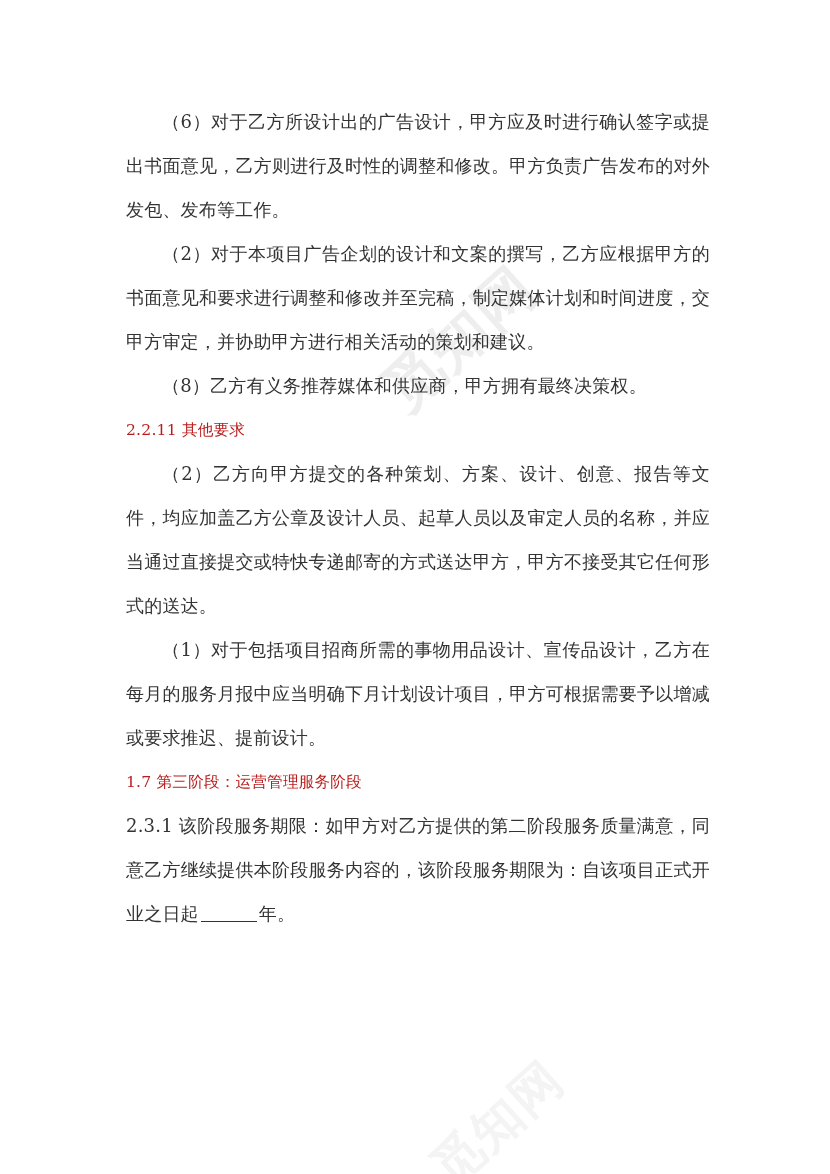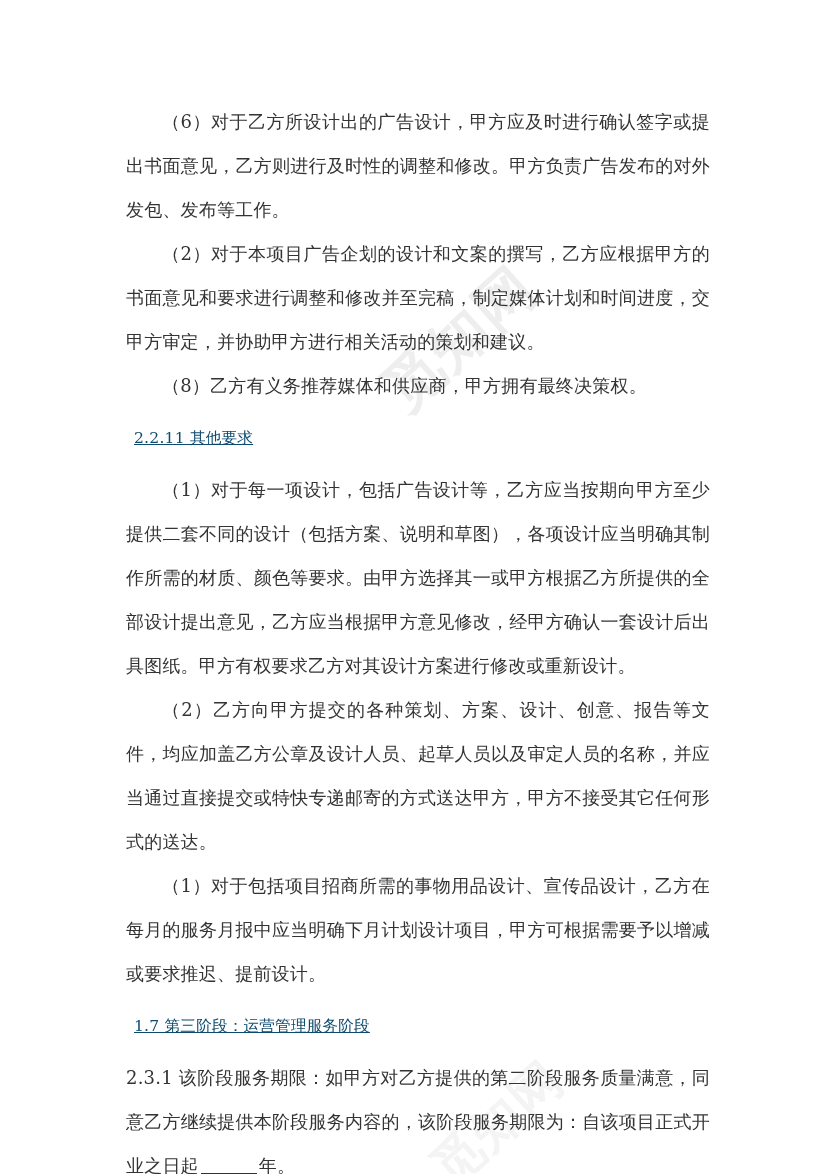--- a/index.html
+++ b/index.html
@@ -70,25 +70,24 @@
   }
   .indent {
     text-indent: 2em;
   }
   .noindent {
     text-indent: 0;
   }
   .heading {
     font-size: 15.6px;
     line-height: 44px;
-    margin: 8px;
+    margin: 0;
     text-indent: 0;
-    color: #0c4a6e;
+    color: #b91c1c;
     letter-spacing: 0.2px;
-    text-decoration: underline;
   }
   .blank-line {
     display: inline-block;
     width: 56px;
     border-bottom: 1.4px solid #333333;
     margin: 0 2px;
     vertical-align: -2px;
   }
 </style>
 </head>
@@ -104,21 +103,20 @@
   <div class="doc">
 
     <p class="para indent">（6）对于乙方所设计出的广告设计，甲方应及时进行确认签字或提出书面意见，乙方则进行及时性的调整和修改。甲方负责广告发布的对外发包、发布等工作。</p>
 
     <p class="para indent">（2）对于本项目广告企划的设计和文案的撰写，乙方应根据甲方的书面意见和要求进行调整和修改并至完稿，制定媒体计划和时间进度，交甲方审定，并协助甲方进行相关活动的策划和建议。</p>
 
     <p class="para indent">（8）乙方有义务推荐媒体和供应商，甲方拥有最终决策权。</p>
 
     <p class="heading">2.2.11  其他要求</p>
 
-    <p class="para indent">（1）对于每一项设计，包括广告设计等，乙方应当按期向甲方至少提供二套不同的设计（包括方案、说明和草图），各项设计应当明确其制作所需的材质、颜色等要求。由甲方选择其一或甲方根据乙方所提供的全部设计提出意见，乙方应当根据甲方意见修改，经甲方确认一套设计后出具图纸。甲方有权要求乙方对其设计方案进行修改或重新设计。</p>
 
     <p class="para indent">（2）乙方向甲方提交的各种策划、方案、设计、创意、报告等文件，均应加盖乙方公章及设计人员、起草人员以及审定人员的名称，并应当通过直接提交或特快专递邮寄的方式送达甲方，甲方不接受其它任何形式的送达。</p>
 
     <p class="para indent">（1）对于包括项目招商所需的事物用品设计、宣传品设计，乙方在每月的服务月报中应当明确下月计划设计项目，甲方可根据需要予以增减或要求推迟、提前设计。</p>
 
     <p class="heading">1.7  第三阶段：运营管理服务阶段</p>
 
     <p class="para noindent"><span>2.3.1  该阶段服务期限：如甲方对乙方提供的第二阶段服务质量满意，同意乙方继续提供本阶段服务内容的，该阶段服务期限为：自该项目正式开业之日起</span><span class="blank-line"></span><span>年。</span></p>
 
   </div>

